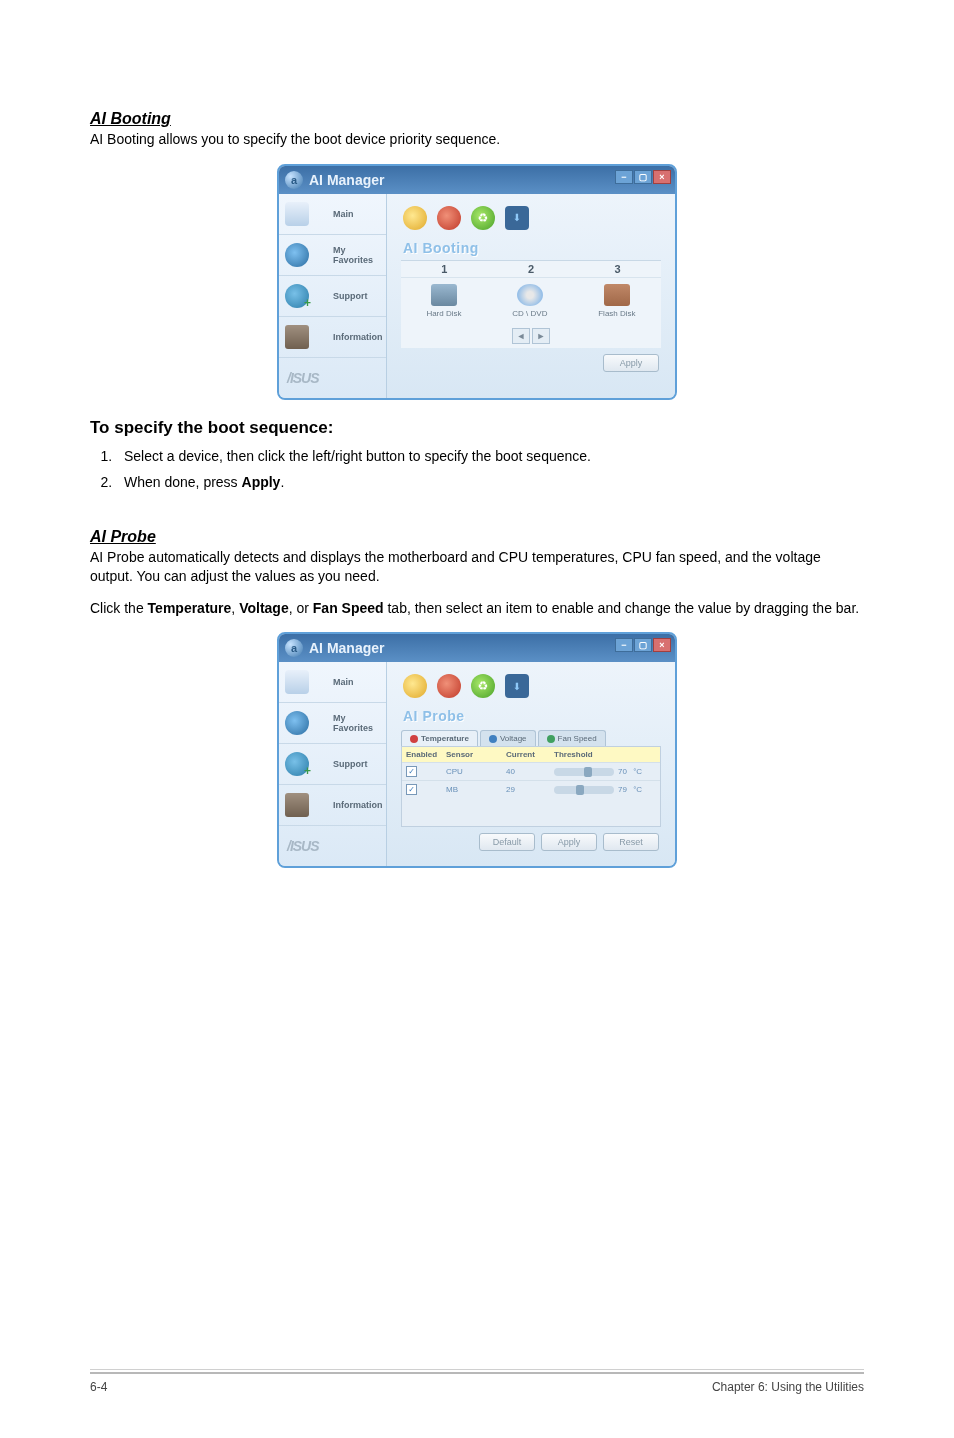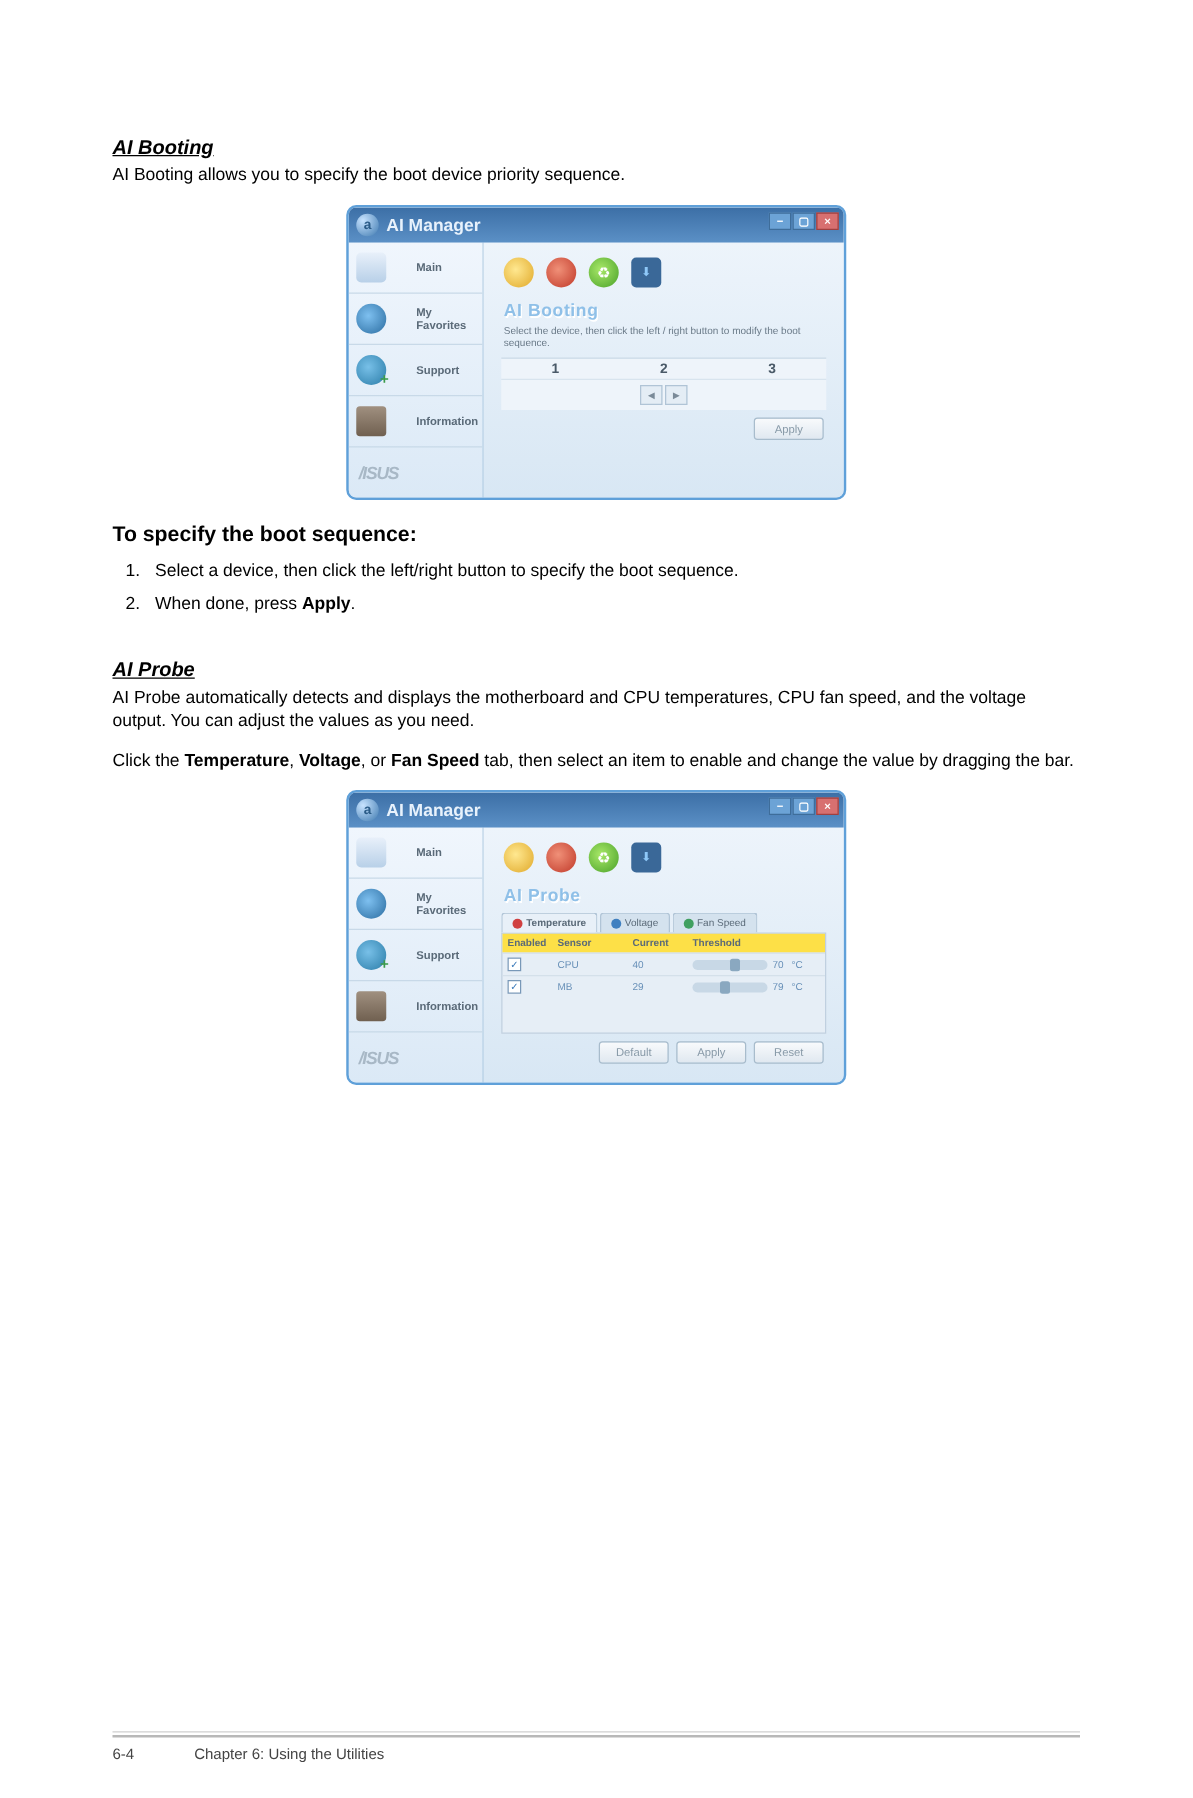--- a/index.html
+++ b/index.html
@@ -261,21 +261,21 @@
     .pti-v { background: #4080c0; }
     .pti-f { background: #40a060; }
     .probe-table {
       background: #e6eef6;
       margin: 0 4px;
       border: 1px solid #c0d0e0;
       font-size: 8px;
     }
     .pt-header {
       display: flex;
-      background: #fde047;
+      background: #fef9c3;
       font-weight: bold;
       color: #5a6a78;
     }
     .pt-header div, .pt-row div { padding: 3px 4px; }
     .col-en { width: 40px; }
     .col-sens { width: 60px; }
     .col-cur { width: 48px; text-align: left; }
     .col-thr { flex: 1; }
     .pt-row {
       display: flex;
@@ -308,27 +308,28 @@
       left: 30px;
       top: -1px;
       width: 8px;
       height: 10px;
       background: #8aa8c0;
       border-radius: 2px;
     }
     .thr-val { font-size: 8px; color: #6890b8; margin-left: 4px; }
     .page-footer {
       position: absolute;
-      bottom: 28px;
+      bottom: 44px;
       left: 90px;
       right: 90px;
       border-top: 2px solid #b8b8b8;
       border-bottom: 0;
       padding-top: 6px;
       display: flex;
+      justify-content: space-between;
       font-size: 12px;
       color: #444;
       gap: 48px;
     }
     .page-footer::before {
       content: "";
       position: absolute;
       top: -5px;
       left: 0;
       right: 0;
@@ -374,26 +375,39 @@
         <div class="asus-mark">/ISUS</div>
       </div>
       <div class="content">
         <div class="toolbar">
           <div class="tool-icon ti1"></div>
           <div class="tool-icon ti2"></div>
           <div class="tool-icon ti3"></div>
           <div class="tool-icon ti4"></div>
         </div>
         <div class="panel-title">AI Booting</div>
-        <div class="panel-desc">Select the device, then click the left / right button to modify the boot sequence.</div>
         <div class="boot-grid">
           <div class="boot-nums">
             <span>1</span>
             <span>2</span>
             <span>3</span>
+          </div>
+          <div class="boot-devices">
+            <div class="boot-dev">
+              <div class="dev-icon di-hdd"></div>
+              <span>Hard Disk</span>
+            </div>
+            <div class="boot-dev">
+              <div class="dev-icon di-cd"></div>
+              <span>CD \ DVD</span>
+            </div>
+            <div class="boot-dev">
+              <div class="dev-icon di-flash"></div>
+              <span>Flash Disk</span>
+            </div>
           </div>
           <div class="boot-arrows">
             <div class="arrow-btn">◄</div>
             <div class="arrow-btn">►</div>
           </div>
         </div>
         <div class="panel-footer">
           <div class="xp-btn">Apply</div>
         </div>
       </div>

